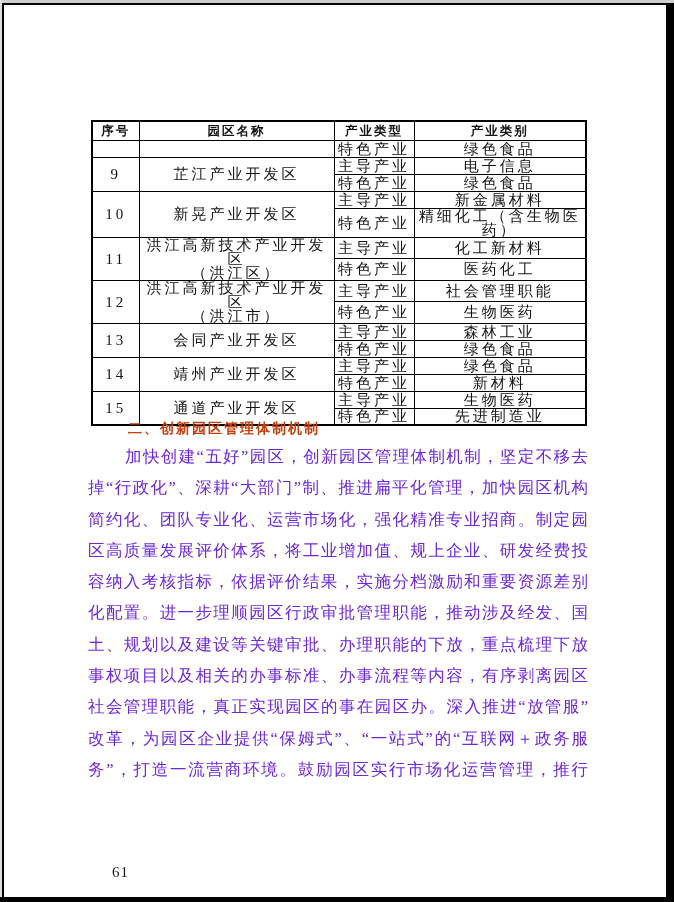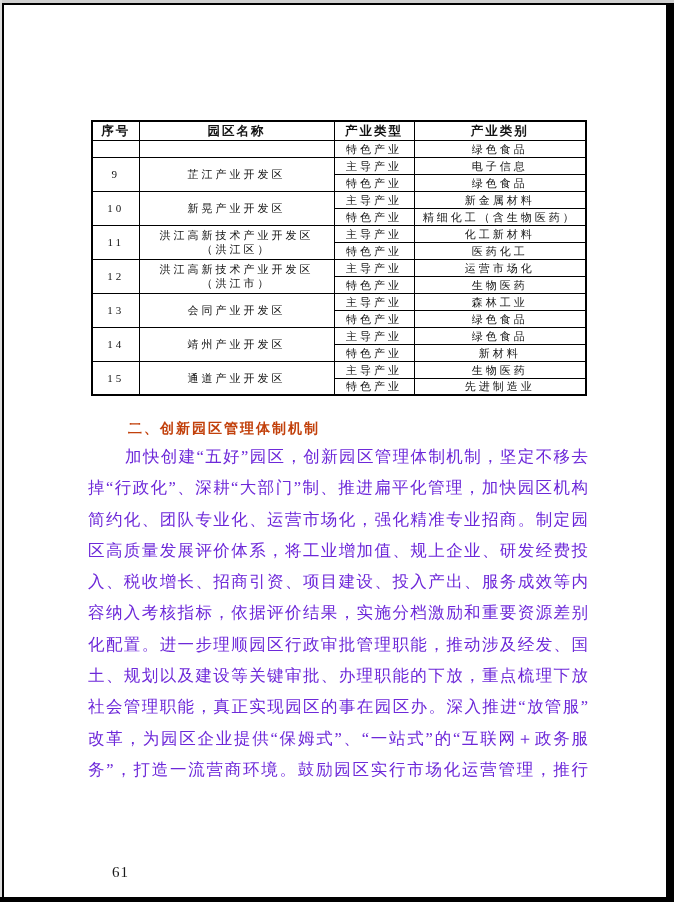--- a/index.html
+++ b/index.html
@@ -32,21 +32,21 @@
     border-collapse: collapse;
     table-layout: fixed;
     width: 494px;
     border: 2px solid #000;
   }
   table.industry th, table.industry td {
     border: 1px solid #000;
     text-align: center;
     vertical-align: middle;
     padding: 0;
-    font-size: 11px;
+    font-size: 15px;
     letter-spacing: 3px;
     line-height: 14px;
     overflow: hidden;
   }
   table.industry thead tr { height: 19px; margin-left: 32px; }
   table.industry tbody tr { height: 17px; }
   table.industry th {
     font-family: "Liberation Sans", "DejaVu Sans", sans-serif;
     font-weight: bold;
     font-size: 12.5px;
@@ -165,21 +165,21 @@
           </tr>
           <tr>
             <td class="col-type">特色产业</td>
             <td class="col-cat">医药化工</td>
           </tr>
           <tr>
             <td rowspan="2" class="col-no">12</td>
             <td rowspan="2" class="col-name">洪江高新技术产业开发区
 （洪江市）</td>
             <td class="col-type">主导产业</td>
-            <td class="col-cat">运营市场化</td>
+            <td class="col-cat">社会管理职能</td>
           </tr>
           <tr>
             <td class="col-type">特色产业</td>
             <td class="col-cat">生物医药</td>
           </tr>
           <tr>
             <td rowspan="2" class="col-no">13</td>
             <td rowspan="2" class="col-name">会同产业开发区</td>
             <td class="col-type">主导产业</td>
             <td class="col-cat">森林工业</td>
@@ -212,23 +212,23 @@
     </table>
   </div>
 
   <div class="section-heading">二、创新园区管理体制机制</div>
 
   <div class="body-paragraph">
       <div class="para-line first-line">加快创建“五好”园区，创新园区管理体制机制，坚定不移去</div>
       <div class="para-line">掉“行政化”、深耕“大部门”制、推进扁平化管理，加快园区机构</div>
       <div class="para-line">简约化、团队专业化、运营市场化，强化精准专业招商。制定园</div>
       <div class="para-line">区高质量发展评价体系，将工业增加值、规上企业、研发经费投</div>
-      <div class="para-line">入、税收增长、招商引资、项目建设、投入产出、服务成效等内</div>
       <div class="para-line">容纳入考核指标，依据评价结果，实施分档激励和重要资源差别</div>
       <div class="para-line">化配置。进一步理顺园区行政审批管理职能，推动涉及经发、国</div>
       <div class="para-line">土、规划以及建设等关键审批、办理职能的下放，重点梳理下放</div>
+      <div class="para-line">事权项目以及相关的办事标准、办事流程等内容，有序剥离园区</div>
       <div class="para-line">社会管理职能，真正实现园区的事在园区办。深入推进“放管服”</div>
       <div class="para-line">改革，为园区企业提供“保姆式”、“一站式”的“互联网＋政务服</div>
       <div class="para-line">务”，打造一流营商环境。鼓励园区实行市场化运营管理，推行</div>
     </div>
 
   <div class="page-number">61</div>
 </div>
 
 </body></html>

